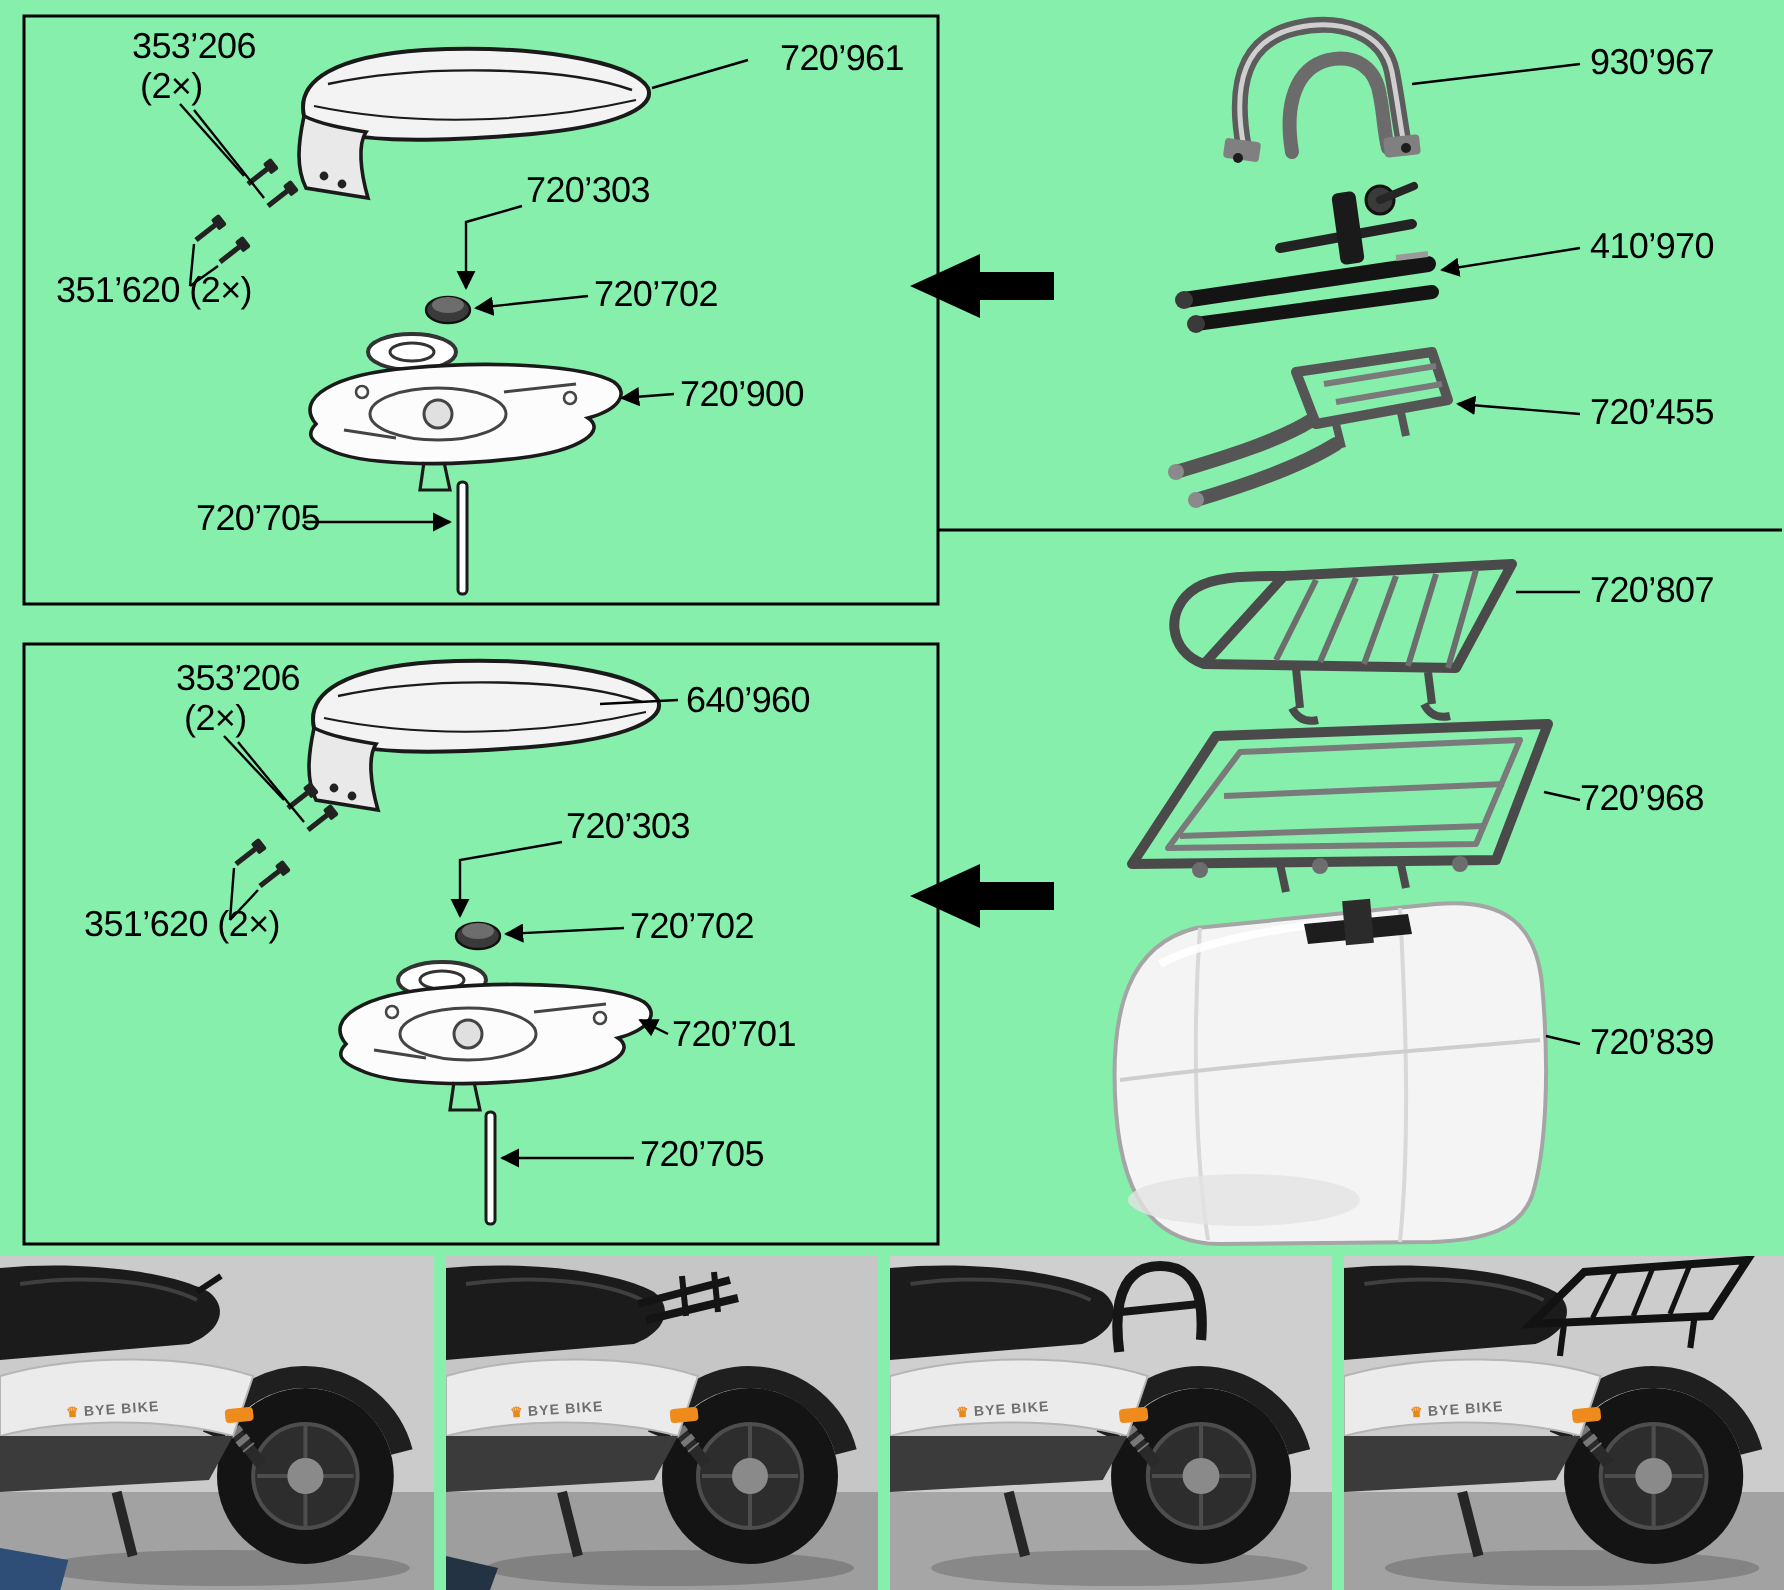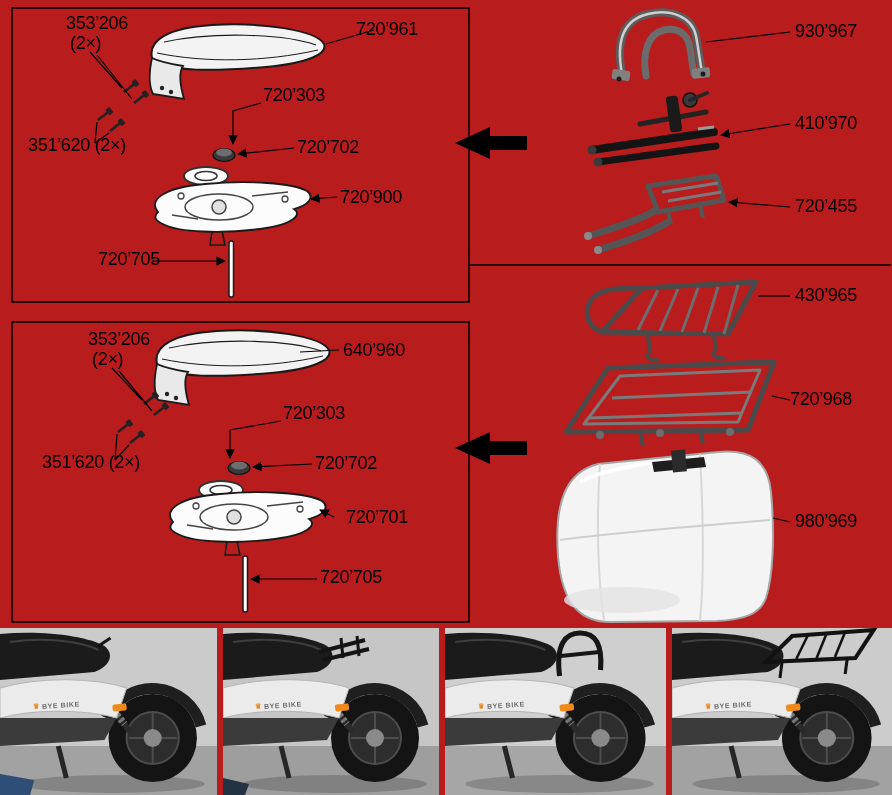--- a/index.html
+++ b/index.html
@@ -1,17 +1,17 @@
 <!DOCTYPE html>
 <html><head>
 <meta charset="utf-8">
 <style>
   * { margin:0; padding:0; box-sizing:border-box; }
   html,body { background:#fff; font-family:"Liberation Sans", sans-serif; }
-  .stage { position:relative; width:892px; height:795px; background:#b91c1c; overflow:hidden; }
+  .stage { position:relative; width:892px; height:795px; background:#86efac; overflow:hidden; }
   .art { position:absolute; left:0; top:0; }
   .lbl {
     position:absolute; font-size:18px; color:#000; white-space:nowrap;
     line-height:1.05; letter-spacing:-0.3px; font-family:"Liberation Sans", sans-serif;
   }
   .photo { position:absolute; top:628px; height:167px; background:#c9c9c9; overflow:hidden; }
   .photo svg { position:absolute; left:0; top:0; width:100%; height:100%; }
   .photo-1 { left:0;   width:217px; }
   .photo-2 { left:223px; width:216px; }
   .photo-3 { left:445px; width:221px; }
@@ -209,43 +209,43 @@
       <line x1="790" y1="296" x2="758" y2="296"></line>
       <line x1="790" y1="400" x2="772" y2="396"></line>
       <line x1="790" y1="522" x2="773" y2="518"></line>
     </g>
 
     <polygon points="455,448 490,432 490,441 527,441 527,455 490,455 490,464" fill="#000"></polygon>
   </svg>
 
   <div class="lbl" style="left:66px;top:14px">353’206</div>
   <div class="lbl" style="left:70px;top:34px">(2×)</div>
-  <div class="lbl" style="left:356px;top:20px">720’961</div>
+  <div class="lbl" style="left:390px;top:20px">720’961</div>
   <div class="lbl" style="left:263px;top:86px">720’303</div>
   <div class="lbl" style="left:28px;top:136px">351’620 (2×)</div>
   <div class="lbl" style="left:297px;top:138px">720’702</div>
   <div class="lbl" style="left:340px;top:188px">720’900</div>
   <div class="lbl" style="left:98px;top:250px">720’705</div>
 
   <div class="lbl" style="left:795px;top:22px">930’967</div>
   <div class="lbl" style="left:795px;top:114px">410’970</div>
   <div class="lbl" style="left:795px;top:197px">720’455</div>
 
   <div class="lbl" style="left:88px;top:330px">353’206</div>
   <div class="lbl" style="left:92px;top:350px">(2×)</div>
   <div class="lbl" style="left:343px;top:341px">640’960</div>
   <div class="lbl" style="left:283px;top:404px">720’303</div>
   <div class="lbl" style="left:42px;top:453px">351’620 (2×)</div>
   <div class="lbl" style="left:315px;top:454px">720’702</div>
-  <div class="lbl" style="left:346px;top:508px">720’701</div>
+  <div class="lbl" style="left:336px;top:508px">720’701</div>
   <div class="lbl" style="left:320px;top:568px">720’705</div>
 
-  <div class="lbl" style="left:795px;top:286px">430’965</div>
+  <div class="lbl" style="left:795px;top:286px">720’807</div>
   <div class="lbl" style="left:790px;top:390px">720’968</div>
-  <div class="lbl" style="left:795px;top:512px">980’969</div>
+  <div class="lbl" style="left:795px;top:512px">720’839</div>
 
   <div class="photo photo-1">
     <svg viewBox="0 0 216 167" preserveAspectRatio="none">
       <rect width="216" height="167" fill="#cbcbcb"></rect>
       <rect y="118" width="216" height="49" fill="#a2a2a2"></rect>
       <ellipse cx="112" cy="156" rx="92" ry="9" fill="rgba(0,0,0,0.18)"></ellipse>
       <path d="M0,146 L34,152 L30,167 L0,167 Z" fill="#2e4e78"></path>
       <circle cx="152" cy="110" r="44" fill="#141414"></circle>
       <circle cx="152" cy="110" r="26" fill="#2d2d2d" stroke="#4d4d4d" stroke-width="2"></circle>
       <line x1="152" y1="84" x2="152" y2="136" stroke="#4d4d4d" stroke-width="2"></line>

